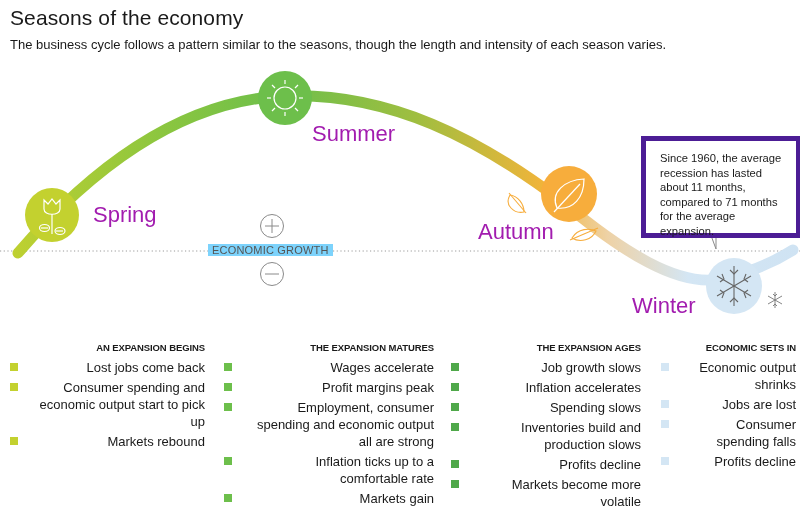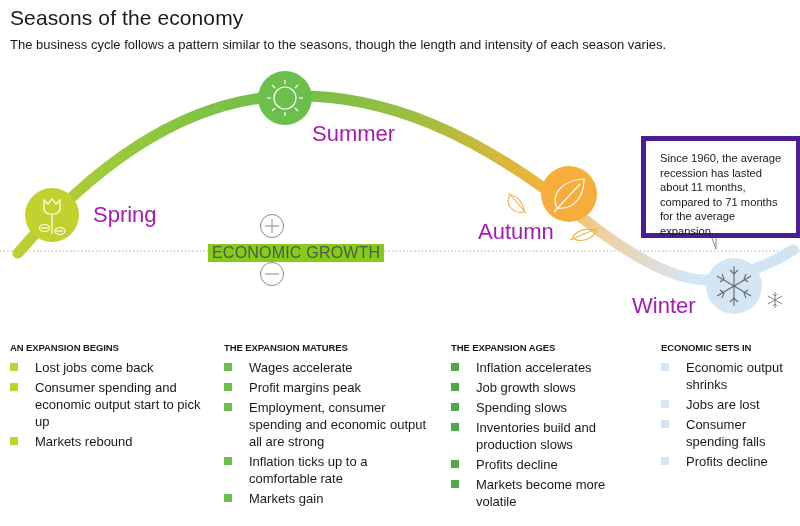--- a/index.html
+++ b/index.html
@@ -2,25 +2,25 @@
 <html><head>
 <meta charset="utf-8">
 <style>
   html, body { margin: 0; padding: 0; background: #ffffff; }
   body { width: 800px; height: 526px; position: relative; overflow: hidden;
          font-family: "Liberation Sans", sans-serif; color: #1a1a1a; }
   .title { position: absolute; left: 10px; top: 6px; font-size: 21px; color: #1a1a1a; letter-spacing: 0.1px; }
   .subtitle { position: absolute; left: 10px; top: 37px; font-size: 13px; color: #1a1a1a; }
   svg.diagram { position: absolute; left: 0; top: 0; }
   .season-label { position: absolute; font-size: 22px; color: #a21caf; text-align: center; }
-  .axis-label { position: absolute; left: 208px; top: 244px; font-size: 16px; color: #555; letter-spacing: 0.2px; background: #84cc16; padding: 0 4px; }
+  .axis-label { position: absolute; left: 208px; top: 244px; font-size: 11px; color: #555; letter-spacing: 0.2px; background: #7dd3fc; padding: 0 4px; }
   .callout { position: absolute; left: 641px; top: 136px; width: 124px; height: 74px;
              border: 5px solid #4c1d95; background: #fff; padding: 10px 12px 8px 14px;
              font-size: 11.2px; line-height: 14.5px; color: #1a1a1a; }
-  .col { position: absolute; top: 342px; }
+  .col { position: absolute; top: 342px; text-align: right; }
   .col h3 { margin: 0 0 6px 0; font-size: 9.5px; font-weight: bold; letter-spacing: -0.1px; color: #1a1a1a; }
   .col ul { list-style: none; margin: 0; padding: 0; }
   .col li { position: relative; padding-left: 25px; font-size: 13px; line-height: 17px; margin-bottom: 3px; color: #1a1a1a; }
   .col li .bullet { position: absolute; left: 0; top: 4px; width: 8px; height: 8px; }
 </style>
 </head>
 <body>
 
 <div class="title">Seasons of the economy</div>
 <div class="subtitle">The business cycle follows a pattern similar to the seasons, though the length and intensity of each season varies.</div>
@@ -146,22 +146,22 @@
       <li><span class="bullet" style="background: rgb(109, 191, 75);"></span><span>Wages accelerate</span></li>
       <li><span class="bullet" style="background: rgb(109, 191, 75);"></span><span>Profit margins peak</span></li>
       <li><span class="bullet" style="background: rgb(109, 191, 75);"></span><span>Employment, consumer spending and economic output all are strong</span></li>
       <li><span class="bullet" style="background: rgb(109, 191, 75);"></span><span>Inflation ticks up to a comfortable rate</span></li>
       <li><span class="bullet" style="background: rgb(109, 191, 75);"></span><span>Markets gain</span></li>
     </ul>
 </div>
 <div class="col" style="left:451px; width:190px;">
   <h3>THE EXPANSION AGES</h3>
   <ul>
+      <li><span class="bullet" style="background: rgb(79, 168, 74);"></span><span>Job growth slows</span></li>
       <li><span class="bullet" style="background: rgb(79, 168, 74);"></span><span>Inflation accelerates</span></li>
-      <li><span class="bullet" style="background: rgb(79, 168, 74);"></span><span>Job growth slows</span></li>
       <li><span class="bullet" style="background: rgb(79, 168, 74);"></span><span>Spending slows</span></li>
       <li><span class="bullet" style="background: rgb(79, 168, 74);"></span><span>Inventories build and production slows</span></li>
       <li><span class="bullet" style="background: rgb(79, 168, 74);"></span><span>Profits decline</span></li>
       <li><span class="bullet" style="background: rgb(79, 168, 74);"></span><span>Markets become more volatile</span></li>
     </ul>
 </div>
 <div class="col" style="left:661px; width:135px;">
   <h3>ECONOMIC SETS IN</h3>
   <ul>
       <li><span class="bullet" style="background: rgb(212, 230, 244);"></span><span>Economic output shrinks</span></li>

